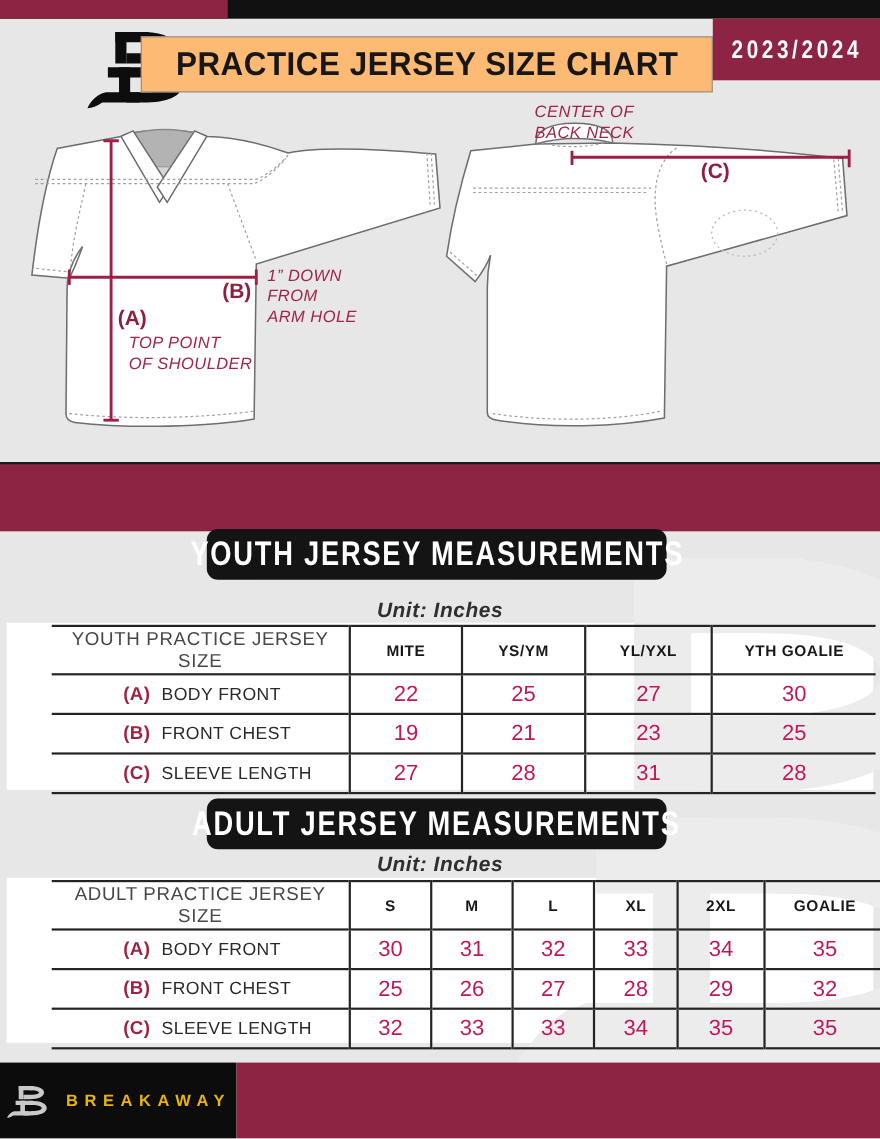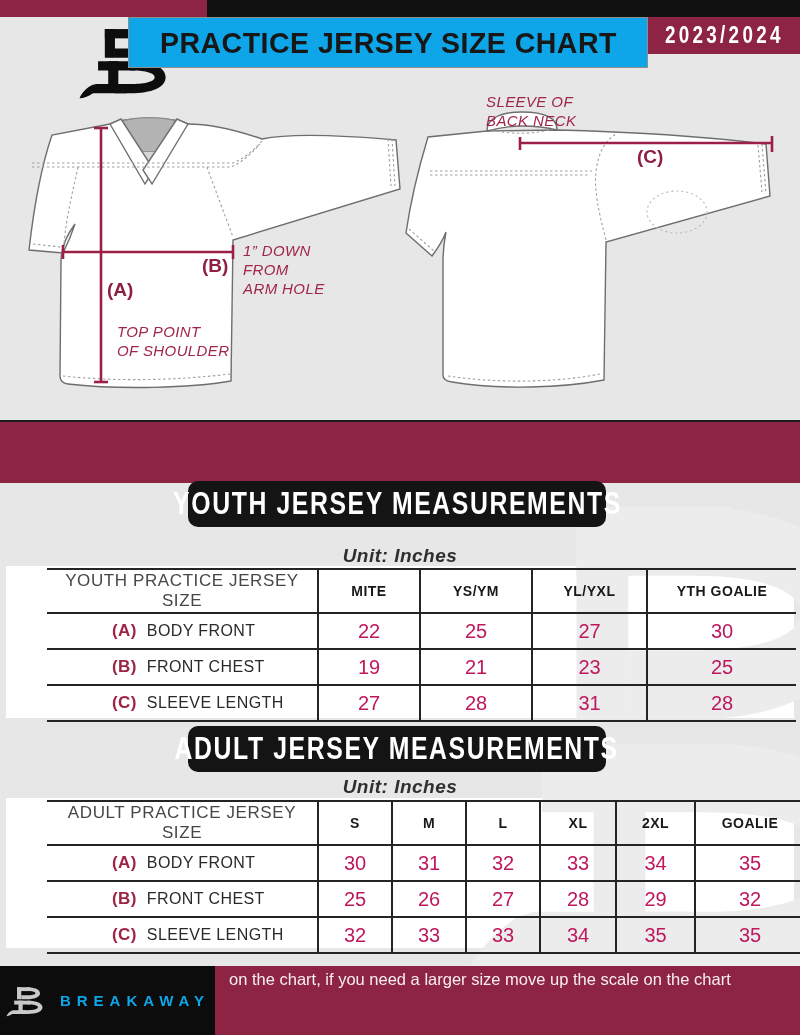--- a/index.html
+++ b/index.html
@@ -3,25 +3,25 @@
 <meta charset="utf-8">
 <style>
   html,body{margin:0;padding:0;}
   body{width:800px;height:1035px;position:relative;overflow:hidden;
        background:#e8e7e7;font-family:"Liberation Sans",sans-serif;}
   .abs{position:absolute;}
 
   
   #topbar-black{left:0;top:0;width:800px;height:17px;background:#111;}
   #topbar-maroon{left:0;top:0;width:207px;height:17px;background:#8e2443;}
-  #title-band{left:128px;top:17px;width:520px;height:51px;background:#0ea5e9;
+  #title-band{left:128px;top:33px;width:520px;height:51px;background:#fdba74;
      border:1px solid #8f8f8f;box-sizing:border-box;display:flex;align-items:center;justify-content:center;}
   #title-band .t{font-size:30px;font-weight:bold;color:#171717;letter-spacing:.5px;
      transform:scaleX(.95);white-space:nowrap;}
-  #year-block{left:648px;top:17px;width:152px;height:37px;background:#8e2443;
+  #year-block{left:648px;top:17px;width:152px;height:56px;background:#8e2443;
      display:flex;align-items:center;justify-content:center;}
   #year-block .t{font-size:23px;font-weight:bold;color:#fff;letter-spacing:4px;transform:scaleX(.82);}
   #logo-top{left:68px;top:24px;width:126px;height:76px;color:#0d0d0d;}
 
   
   #hero-svg{left:0;top:68px;width:800px;height:352px;z-index:2;}
   .ann{position:absolute;z-index:3;color:#9c2045;}
   .ann-key{font-weight:bold;font-size:19px;color:#8f1f40;}
   .ann-cap{font-style:italic;font-size:15px;line-height:19px;letter-spacing:.4px;color:#a02649;}
 
@@ -61,21 +61,21 @@
   .tbl-youth th:nth-child(3){width:108px}.tbl-youth th:nth-child(4){width:111px}
   .tbl-youth th:nth-child(5){width:146px}
   .tbl-adult th:nth-child(1){width:268px}.tbl-adult th:nth-child(2){width:70px}
   .tbl-adult th:nth-child(3){width:70px}.tbl-adult th:nth-child(4){width:70px}
   .tbl-adult th:nth-child(5){width:72px}.tbl-adult th:nth-child(6){width:75px}
   .tbl-adult th:nth-child(7){width:106px}
 
   
   #footer{left:0;top:966px;width:800px;height:69px;z-index:4;display:flex;}
   #footer-black{width:215px;height:69px;background:#0c0c0c;display:flex;align-items:center;justify-content:center;gap:9px;}
-  #footer-black .brand{color:#0ea5e9;font-weight:bold;font-size:15px;letter-spacing:6px;}
+  #footer-black .brand{color:#eab308;font-weight:bold;font-size:15px;letter-spacing:6px;}
   #footer-logo{width:46px;height:32px;color:#c9c9c9;}
   #footer-maroon{width:585px;height:69px;background:#8e2443;box-sizing:border-box;
      padding:2px 10px 0 14px;color:#f7eef1;font-size:16.5px;line-height:22px;}
 </style>
 </head>
 <body>
 
 <div class="abs" id="topbar-black"></div>
 <div class="abs" id="topbar-maroon"></div>
 
@@ -163,32 +163,32 @@
 
     <g stroke="#9c2045" stroke-width="2.6" fill="none">
       <path d="M520,143 L772,143"></path>
         <path d="M520,137 L520,150"></path>
         <path d="M772,136 L772,152"></path>
     </g>
   </g>
 </svg>
 
 <div class="ann ann-key" style="left:107px;top:279px;">(A)</div>
-<div class="ann ann-cap" style="left:117px;top:302px;margin-top:20px;">
+<div class="ann ann-cap" style="left:117px;top:302px;">
   <div>TOP POINT</div>
   <div>OF SHOULDER</div>
 </div>
 <div class="ann ann-key" style="left:202px;top:255px;">(B)</div>
 <div class="ann ann-cap" style="left:243px;top:241px;">
   <div>1” DOWN</div>
   <div>FROM</div>
   <div>ARM HOLE</div>
 </div>
 <div class="ann ann-cap" style="left:486px;top:92px;">
-  <div>SLEEVE OF</div>
+  <div>CENTER OF</div>
   <div>BACK NECK</div>
 </div>
 <div class="ann ann-key" style="left:637px;top:146px;">(C)</div>
 
 <div class="abs" id="note-banner">
 </div>
 
 <div class="abs white-block" id="white-1"></div>
 <div class="abs white-block" id="white-2"></div>
 
@@ -283,15 +283,14 @@
   </div>
 
 <div class="abs" id="footer">
   <div id="footer-black">
     <svg id="footer-logo" viewBox="0 0 130 90" preserveAspectRatio="xMidYMid meet">
       <use href="#blogo"></use>
     </svg>
     <span class="brand">BREAKAWAY</span>
   </div>
   <div id="footer-maroon">
-    <div>on the chart, if you need a larger size move up the scale on the chart</div>
   </div>
 </div>
 
 </body></html>

